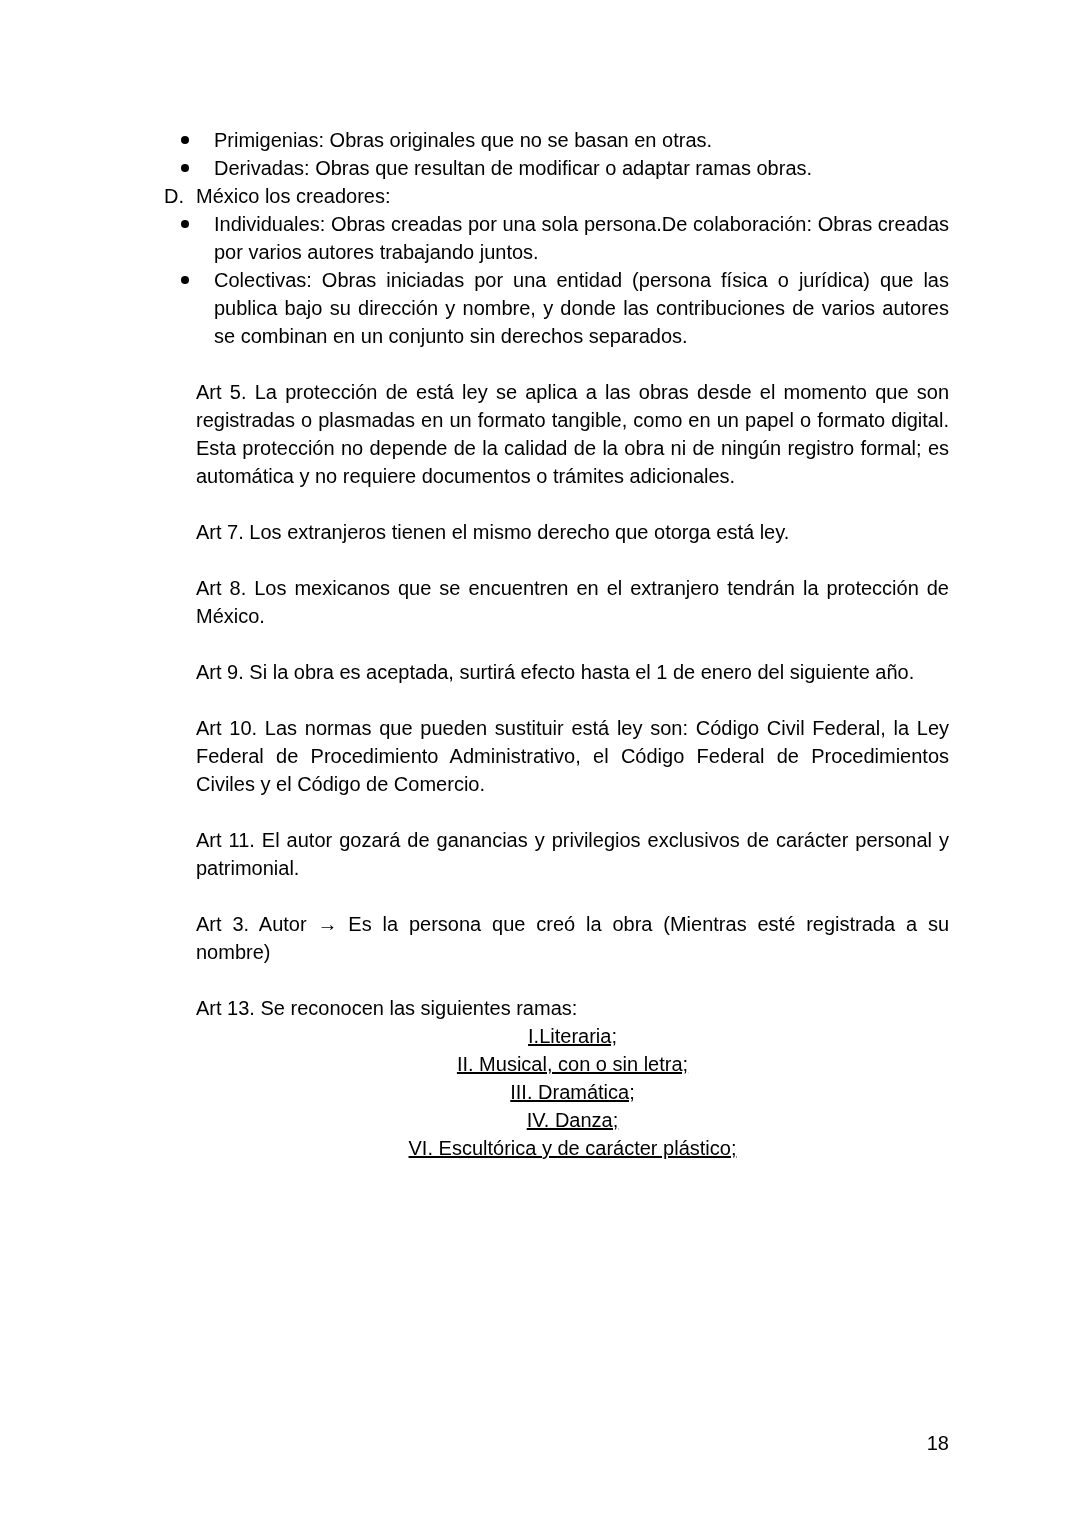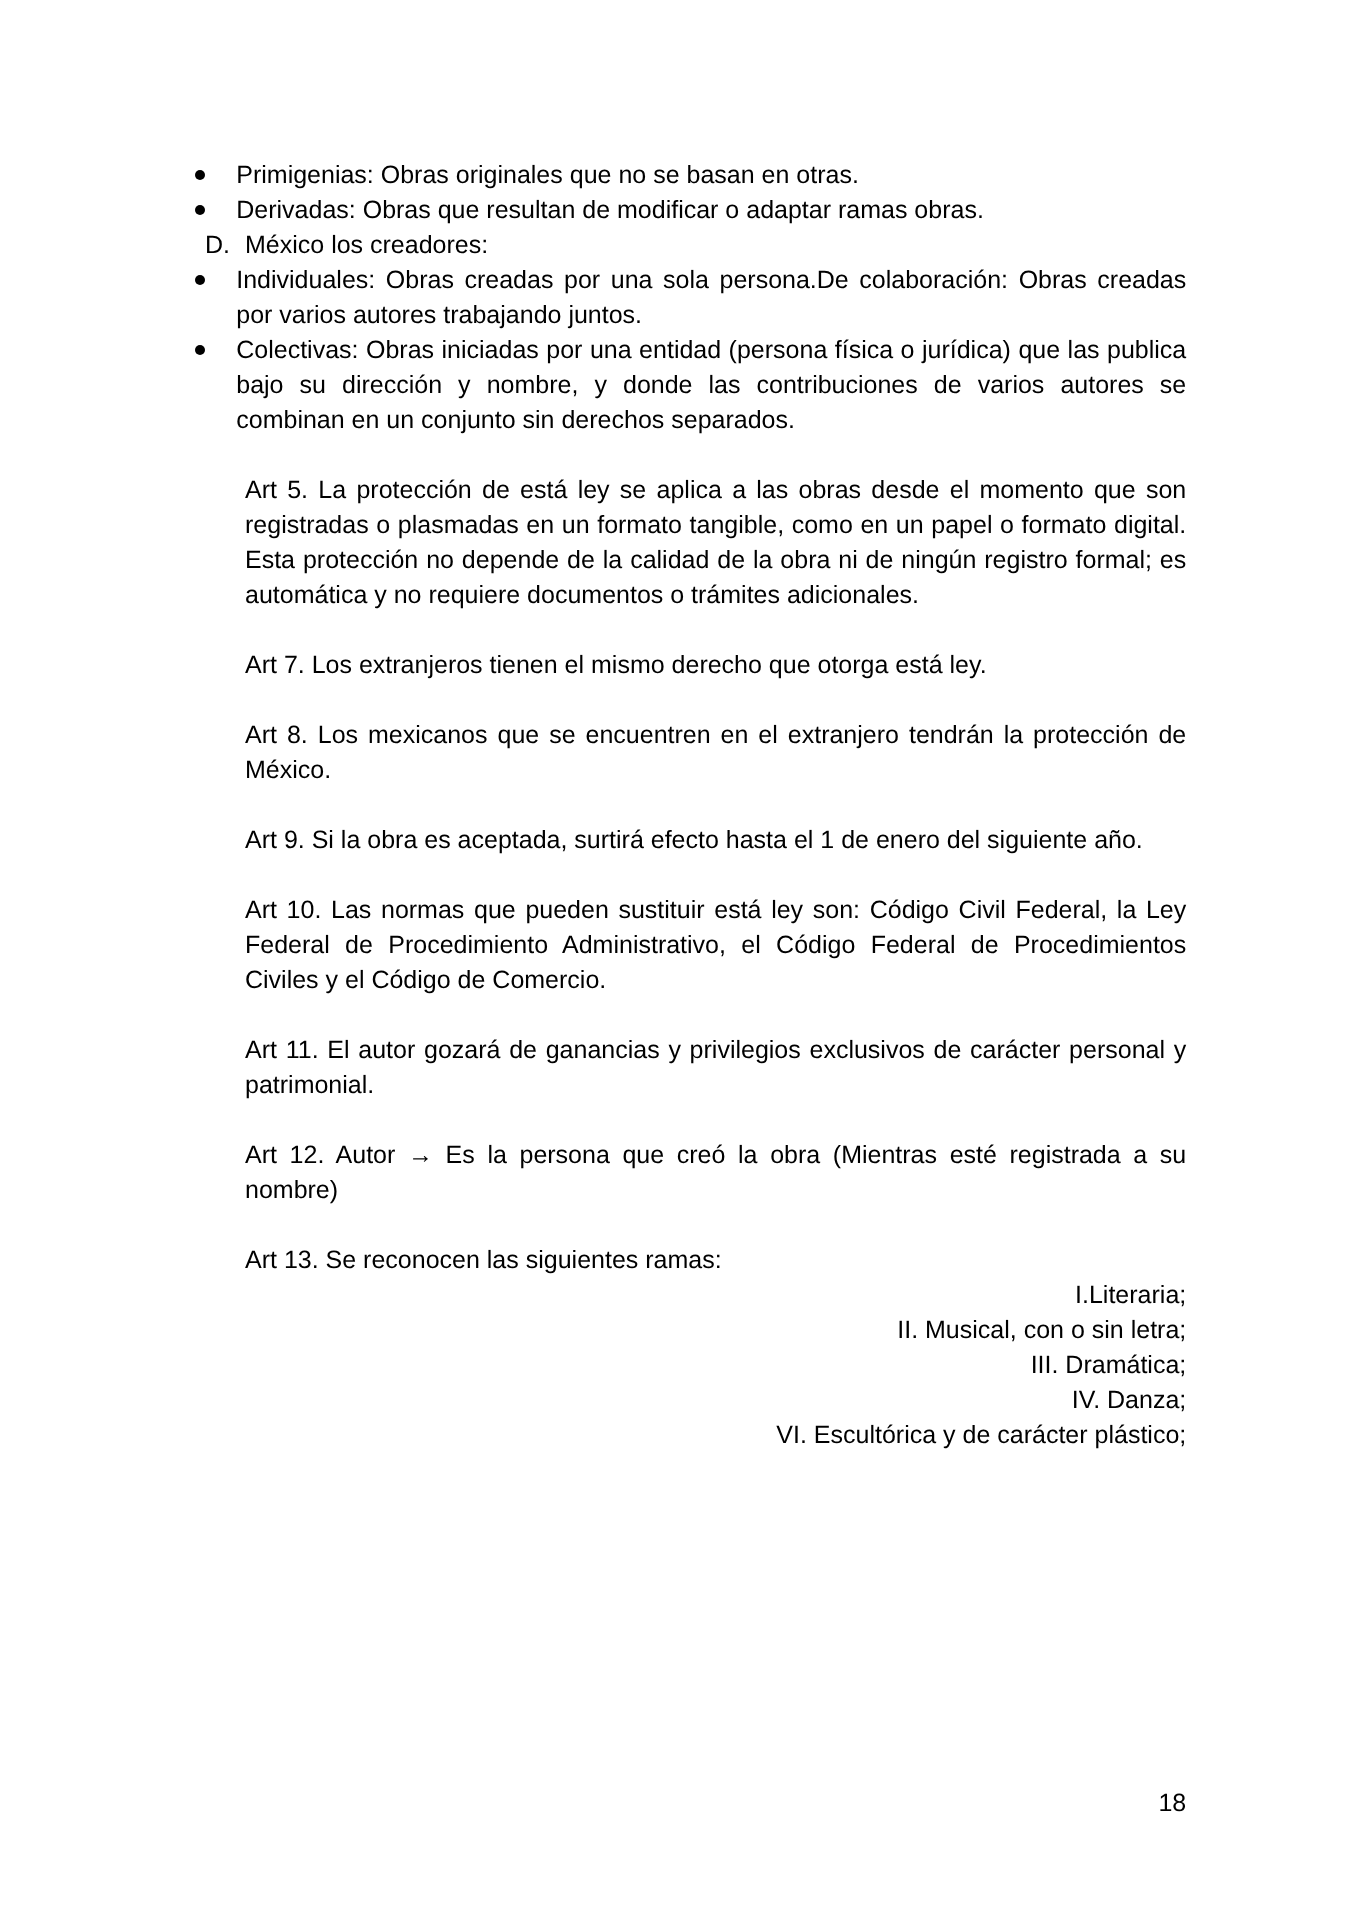--- a/index.html
+++ b/index.html
@@ -17,21 +17,21 @@
   }
   .content {
     position: absolute;
     left: 131px;
     top: 126px;
     width: 818px; 
   }
   
   .li-l2 {
     position: relative;
-    margin-left: 58px;
+    margin-left: 83px;
     text-align: justify;
   }
   .li-l2 .bullet {
     position: absolute;
     left: -33px;
     top: 10px;
     width: 8px;
     height: 8px;
     border-radius: 50%;
     background: #000;
@@ -46,21 +46,22 @@
     left: -32px;
     top: 0;
   }
   
   .para {
     margin: 28px 0 0 65px;
     text-align: justify;
   }
   .line {
     margin: 0 0 0 65px;
-    text-align: right;
+    text-align: center;
+    text-decoration: underline;
   }
   .page-num {
     position: absolute;
     top: 1429px;
     right: 131px;
     line-height: 28px;
   }
 </style>
 </head>
 <body>
@@ -90,21 +91,21 @@
       <span class="bullet"></span>
       <span>Colectivas: Obras iniciadas por una entidad (persona física o jurídica) que las publica bajo su dirección y nombre, y donde las contribuciones de varios autores se combinan en un conjunto sin derechos separados.</span>
     </div>
 
     <p class="para">Art 5. La protección de está ley se aplica a las obras desde el momento que son registradas o plasmadas en un formato tangible, como en un papel o formato digital. Esta protección no depende de la calidad de la obra ni de ningún registro formal; es automática y no requiere documentos o trámites adicionales.</p>
     <p class="para">Art 7. Los extranjeros tienen el mismo derecho que otorga está ley.</p>
     <p class="para">Art 8. Los mexicanos que se encuentren en el extranjero tendrán la protección de México.</p>
     <p class="para">Art 9. Si la obra es aceptada, surtirá efecto hasta el 1 de enero del siguiente año.</p>
     <p class="para">Art 10. Las normas que pueden sustituir está ley son: Código Civil Federal, la Ley Federal de Procedimiento Administrativo, el Código Federal de Procedimientos Civiles y el Código de Comercio.</p>
     <p class="para">Art 11. El autor gozará de ganancias y privilegios exclusivos de carácter personal y patrimonial.</p>
-    <p class="para">Art 12. Autor → Es la persona que creó la obra (Mientras esté registrada a su nombre)</p>
+    <p class="para">Art 3. Autor → Es la persona que creó la obra (Mientras esté registrada a su nombre)</p>
 
     <p class="para">Art 13. Se reconocen las siguientes ramas:</p>
     <div class="line">I.Literaria;</div>
     <div class="line">II. Musical, con o sin letra;</div>
     <div class="line">III. Dramática;</div>
     <div class="line">IV. Danza;</div>
     <div class="line">VI. Escultórica y de carácter plástico;</div>
 
   </div>
 

